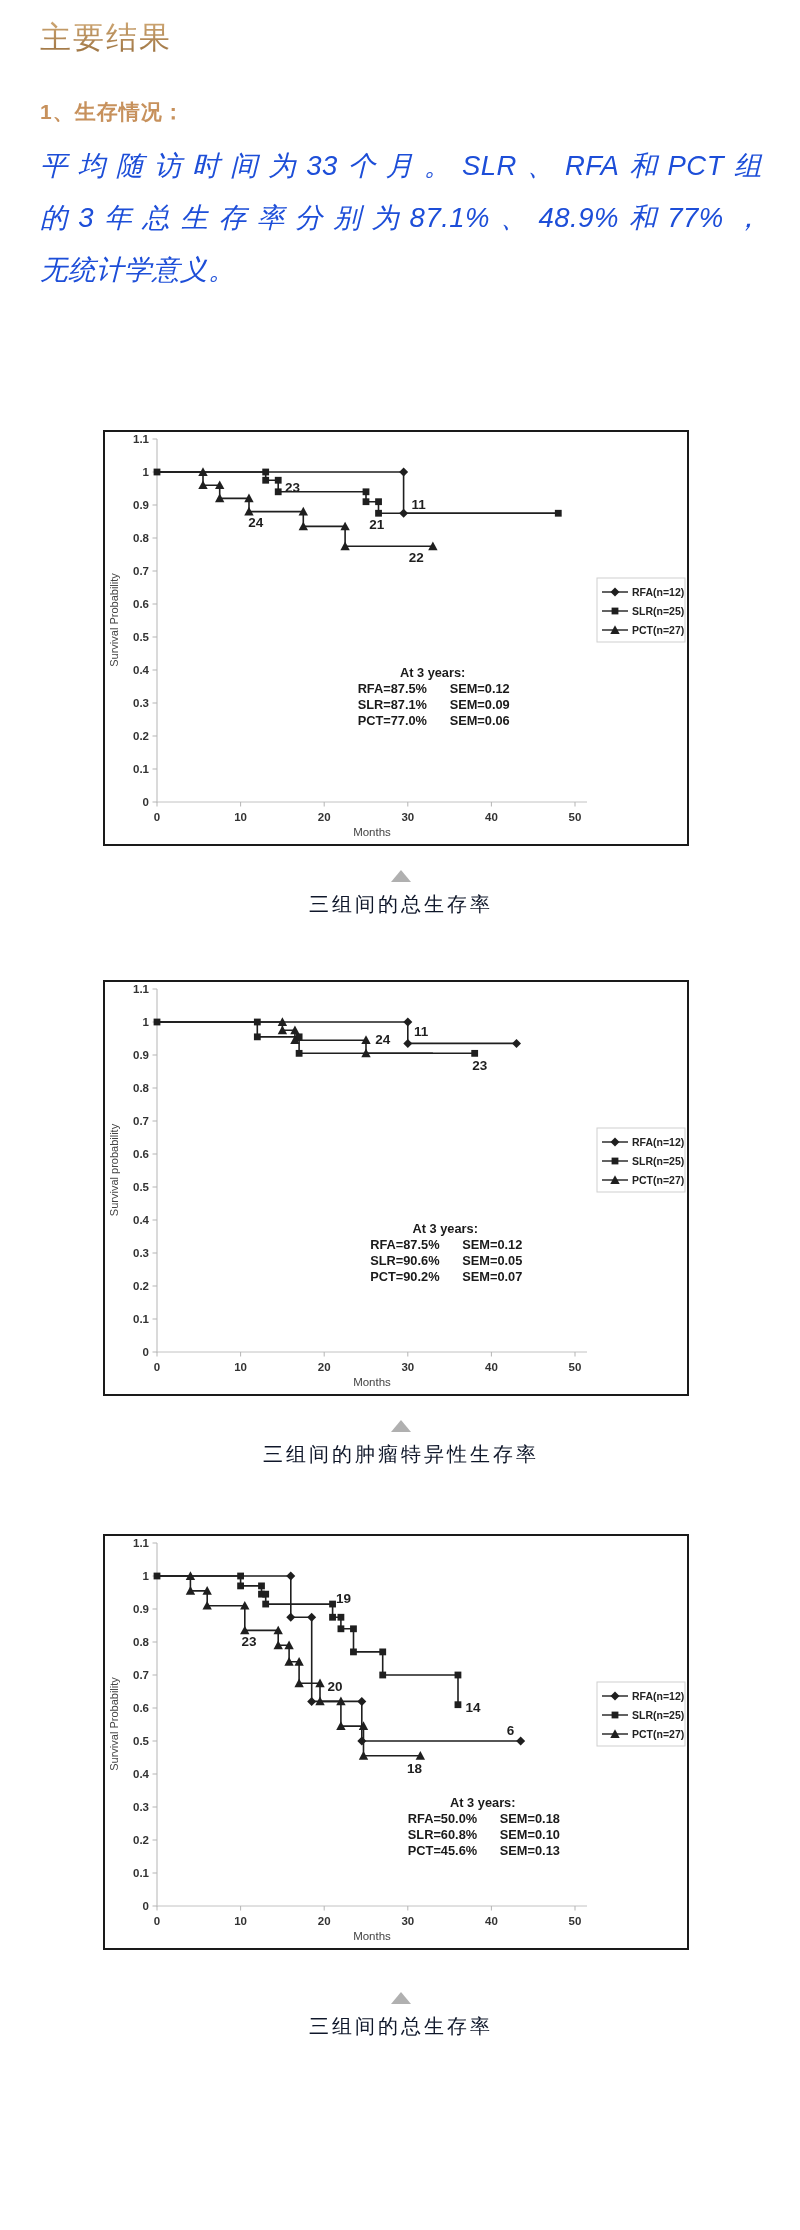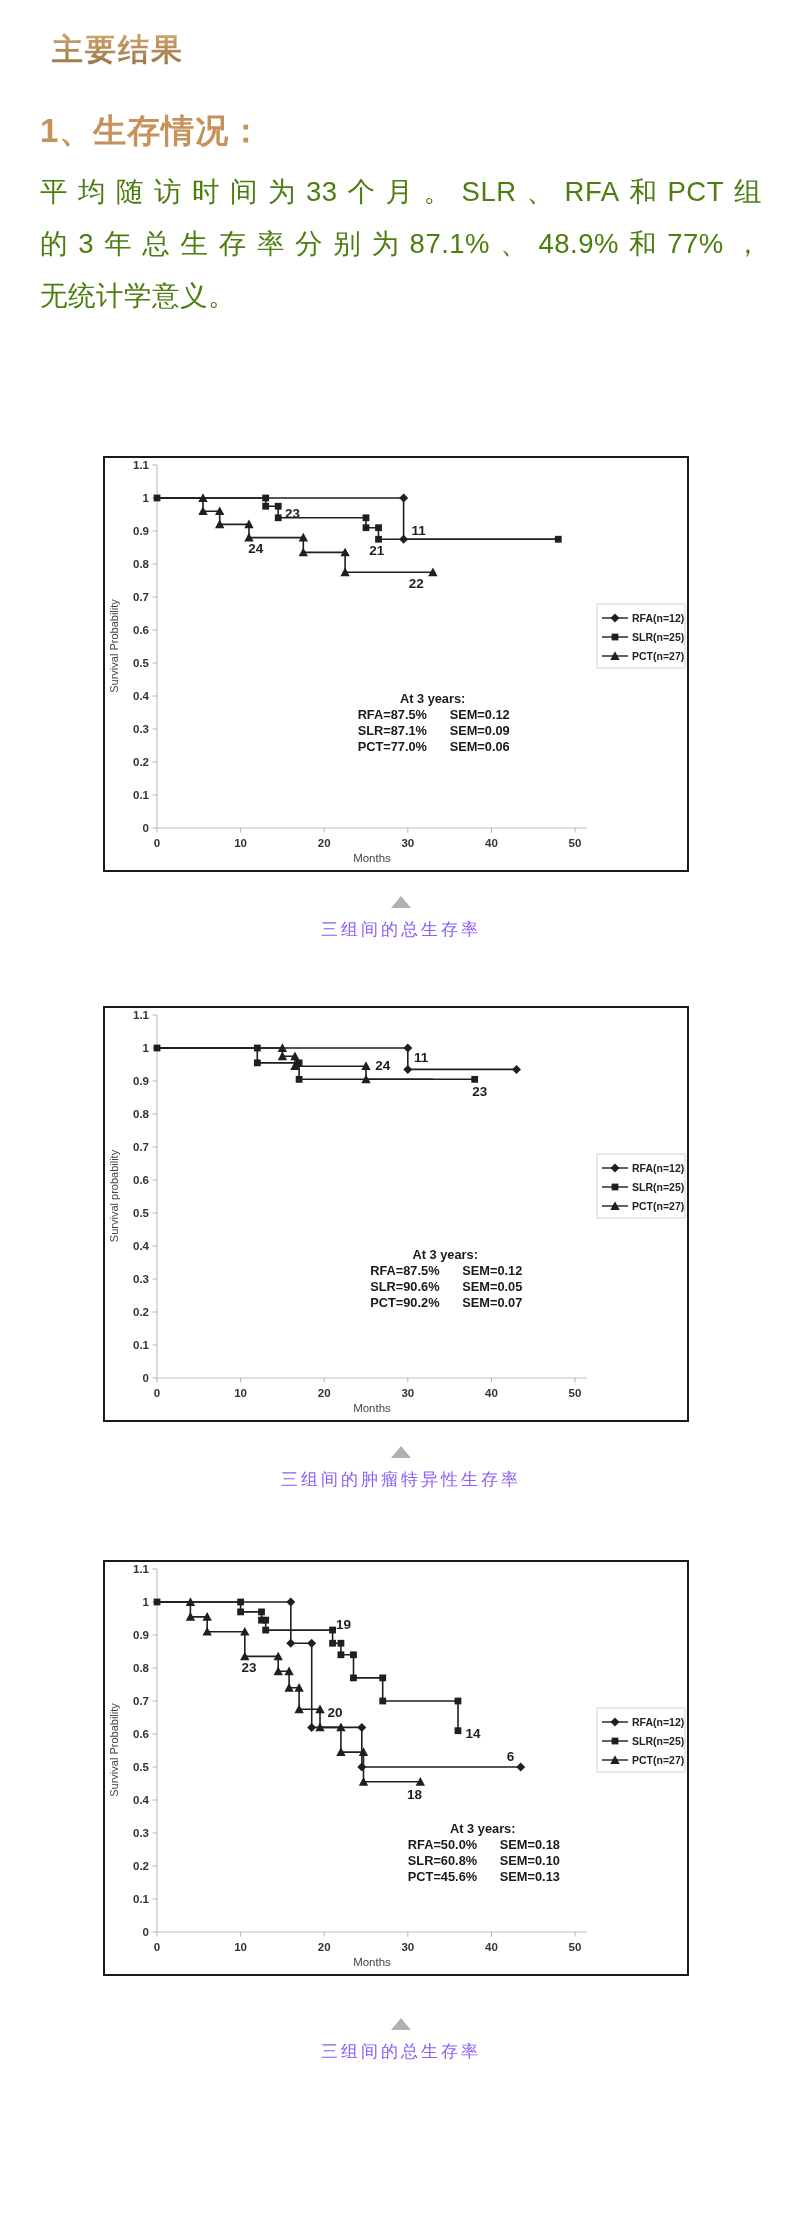--- a/index.html
+++ b/index.html
@@ -1,30 +1,30 @@
 <!DOCTYPE html>
 <html><head>
 <meta charset="utf-8">
 <style>
   html,body{margin:0;padding:0;background:#ffffff;}
   body{width:800px;height:2230px;font-family:"Liberation Sans",sans-serif;overflow:hidden;}
   .page{padding:18px 38px 0 40px;}
 
   .page-title{
-    margin:12px;font-family:"DejaVu Serif","Liberation Serif",serif;
-    font-size:31px;font-weight:700;letter-spacing:2px;line-height:1.25;
+    margin:0;font-family:"DejaVu Serif","Liberation Serif",serif;
+    font-size:31px;font-weight:400;letter-spacing:2px;line-height:1.25;
     color:#b18350;
     background:linear-gradient(180deg,#cda571 10%,#9e7442 90%);
     -webkit-background-clip:text;background-clip:text;-webkit-text-fill-color:transparent;
   }
   .section-heading{
-    margin:42px 0 0 0;font-size:33px;font-weight:700;color:#c7915c;
+    margin:42px 0 0 0;font-size:21px;font-weight:700;color:#c7915c;
     letter-spacing:1px;line-height:1.2;
   }
-  .para{margin-top:16px;color:#4d7c0f;}
+  .para{margin-top:16px;color:#1d4ed8;font-style:italic;}
   .para-line{
     font-size:27.5px;line-height:52px;white-space:nowrap;
     text-align:justify;text-align-last:justify;letter-spacing:0.5px;
   }
   .para-line.last{text-align-last:left;}
 
   figure.km-figure{margin:0;text-align:center;}
   figure.fig-1{margin-top:134px;}
   figure.fig-2{margin-top:62px;}
   figure.fig-3{margin-top:66px;}
@@ -33,21 +33,21 @@
     margin-left:63px;text-align:left;
   }
   .chart-box svg{display:block;}
   .caption-arrow{
     width:0;height:0;margin:24px auto 0 auto;
     border-left:10px solid transparent;border-right:10px solid transparent;
     border-bottom:12px solid #b0b0b0;
   }
   figure.fig-3 .caption-arrow{margin-top:42px;}
   .chart-caption{
-    margin-top:8px;font-size:17px;color:#8b5cf6;letter-spacing:3px;line-height:28px;
+    margin-top:8px;font-size:20px;color:#0f172a;letter-spacing:3px;line-height:28px;
   }
 
   
   .tick{font:600 11.5px "Liberation Sans",sans-serif;fill:#333333;}
   .axis-label{font:400 11.5px "Liberation Sans",sans-serif;fill:#444444;}
   .ylabel{font:400 11px "Liberation Sans",sans-serif;fill:#444444;}
   .pt-label{font:600 13.5px "Liberation Sans",sans-serif;fill:#1f1f1f;}
   .legend-label{font:600 10.5px "Liberation Sans",sans-serif;fill:#222222;}
   .ann{font:700 12.8px "Liberation Sans",sans-serif;fill:#1a1a1a;}
 </style>

